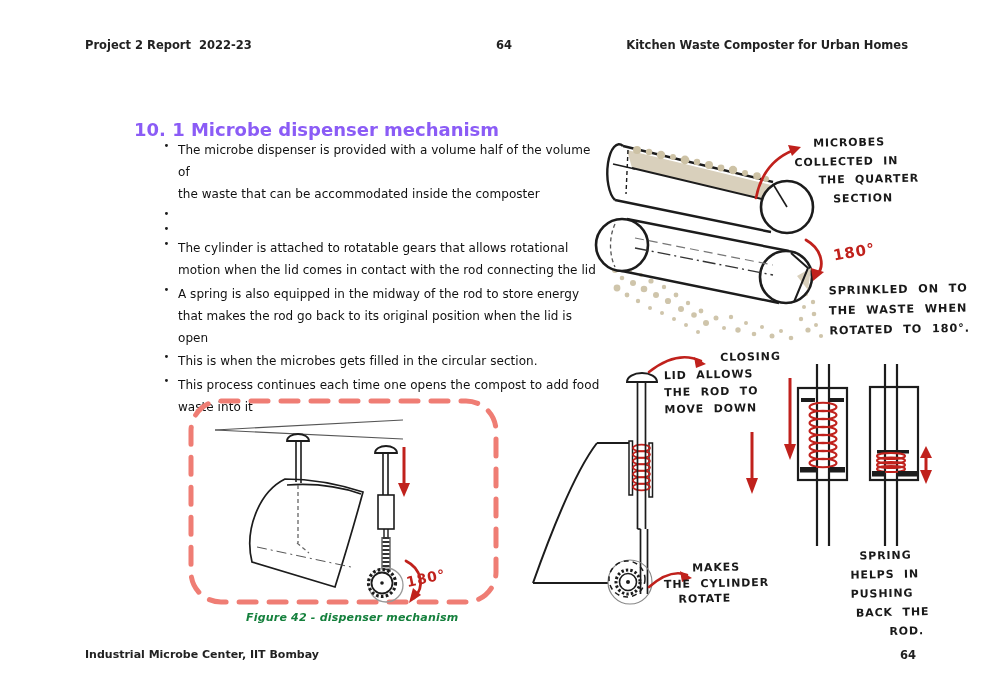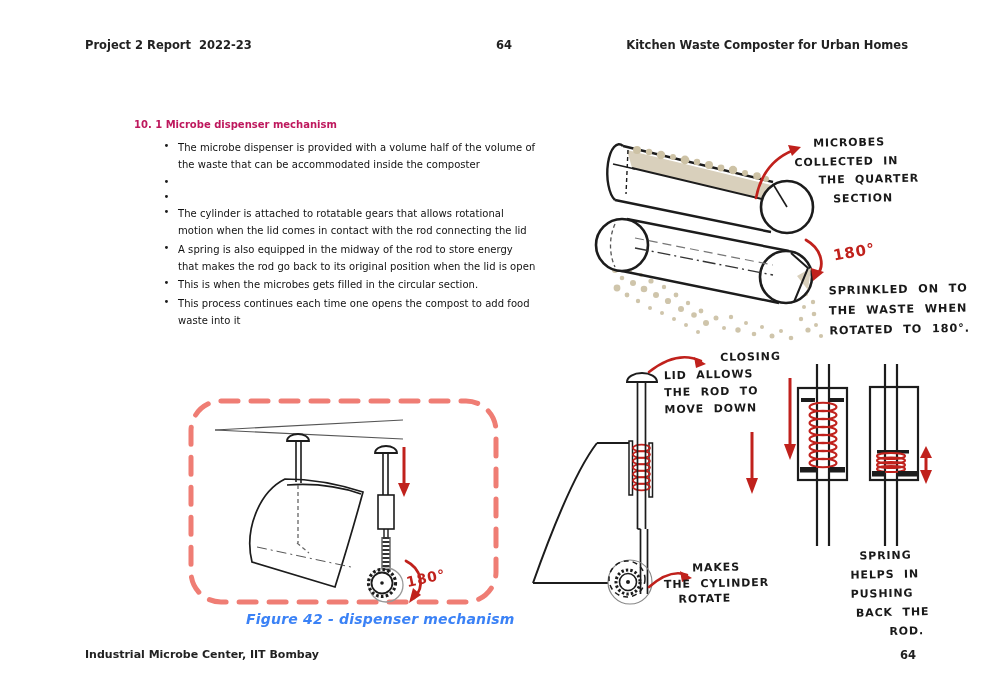--- a/index.html
+++ b/index.html
@@ -1,28 +1,28 @@
 <!DOCTYPE html>
 <html><head>
 <meta charset="utf-8">
 <style>
   html,body{margin:0;padding:0;background:#e8e8e8;}
   .page{position:relative;width:1000px;height:700px;background:#ffffff;overflow:hidden;
         font-family:"DejaVu Sans",sans-serif;color:#1c1c1c;padding-left:8px;}
   .abs{position:absolute;}
   .doc-text{font-size:11.5px;font-weight:700;color:#222;white-space:pre;}
-  .heading{font-size:10px;font-weight:700;color:#be185d;}
+  .heading{font-size:18px;font-weight:700;color:#8b5cf6;}
   .bullets{list-style:none;margin:0;padding:0;}
   .bullets li{display:flex;margin:0 0 1.5px 0;}
   .dot{width:23px;text-align:center;font-size:10px;line-height:13.9px;flex:0 0 23px;}
-  .btxt{white-space:pre-line;font-size:10px;line-height:17px;letter-spacing:0.05px;color:#111;}
+  .btxt{white-space:pre-line;font-size:12px;line-height:22px;letter-spacing:0.05px;color:#111;}
   .hand{font-weight:700;font-size:11px;letter-spacing:0.9px;line-height:18px;white-space:pre;
         color:#191919;transform:rotate(-1.2deg);}
   .hand.red{color:#c0211c;}
-  .caption{font-size:14px;font-style:italic;font-weight:700;color:#3b82f6;letter-spacing:0.2px;}
+  .caption{font-size:11px;font-style:italic;font-weight:700;color:#15803d;letter-spacing:0.2px;}
   svg{display:block;}
 </style>
 </head>
 <body>
 
 <div class="page">
 
   <div class="abs doc-text" style="left:85px;top:38px;">Project 2 Report  2022-23</div>
   <div class="abs doc-text" style="left:0;right:0;top:38px;text-align:center;">64</div>
   <div class="abs doc-text" style="right:100px;top:38px;">Kitchen Waste Composter for Urban Homes</div>

